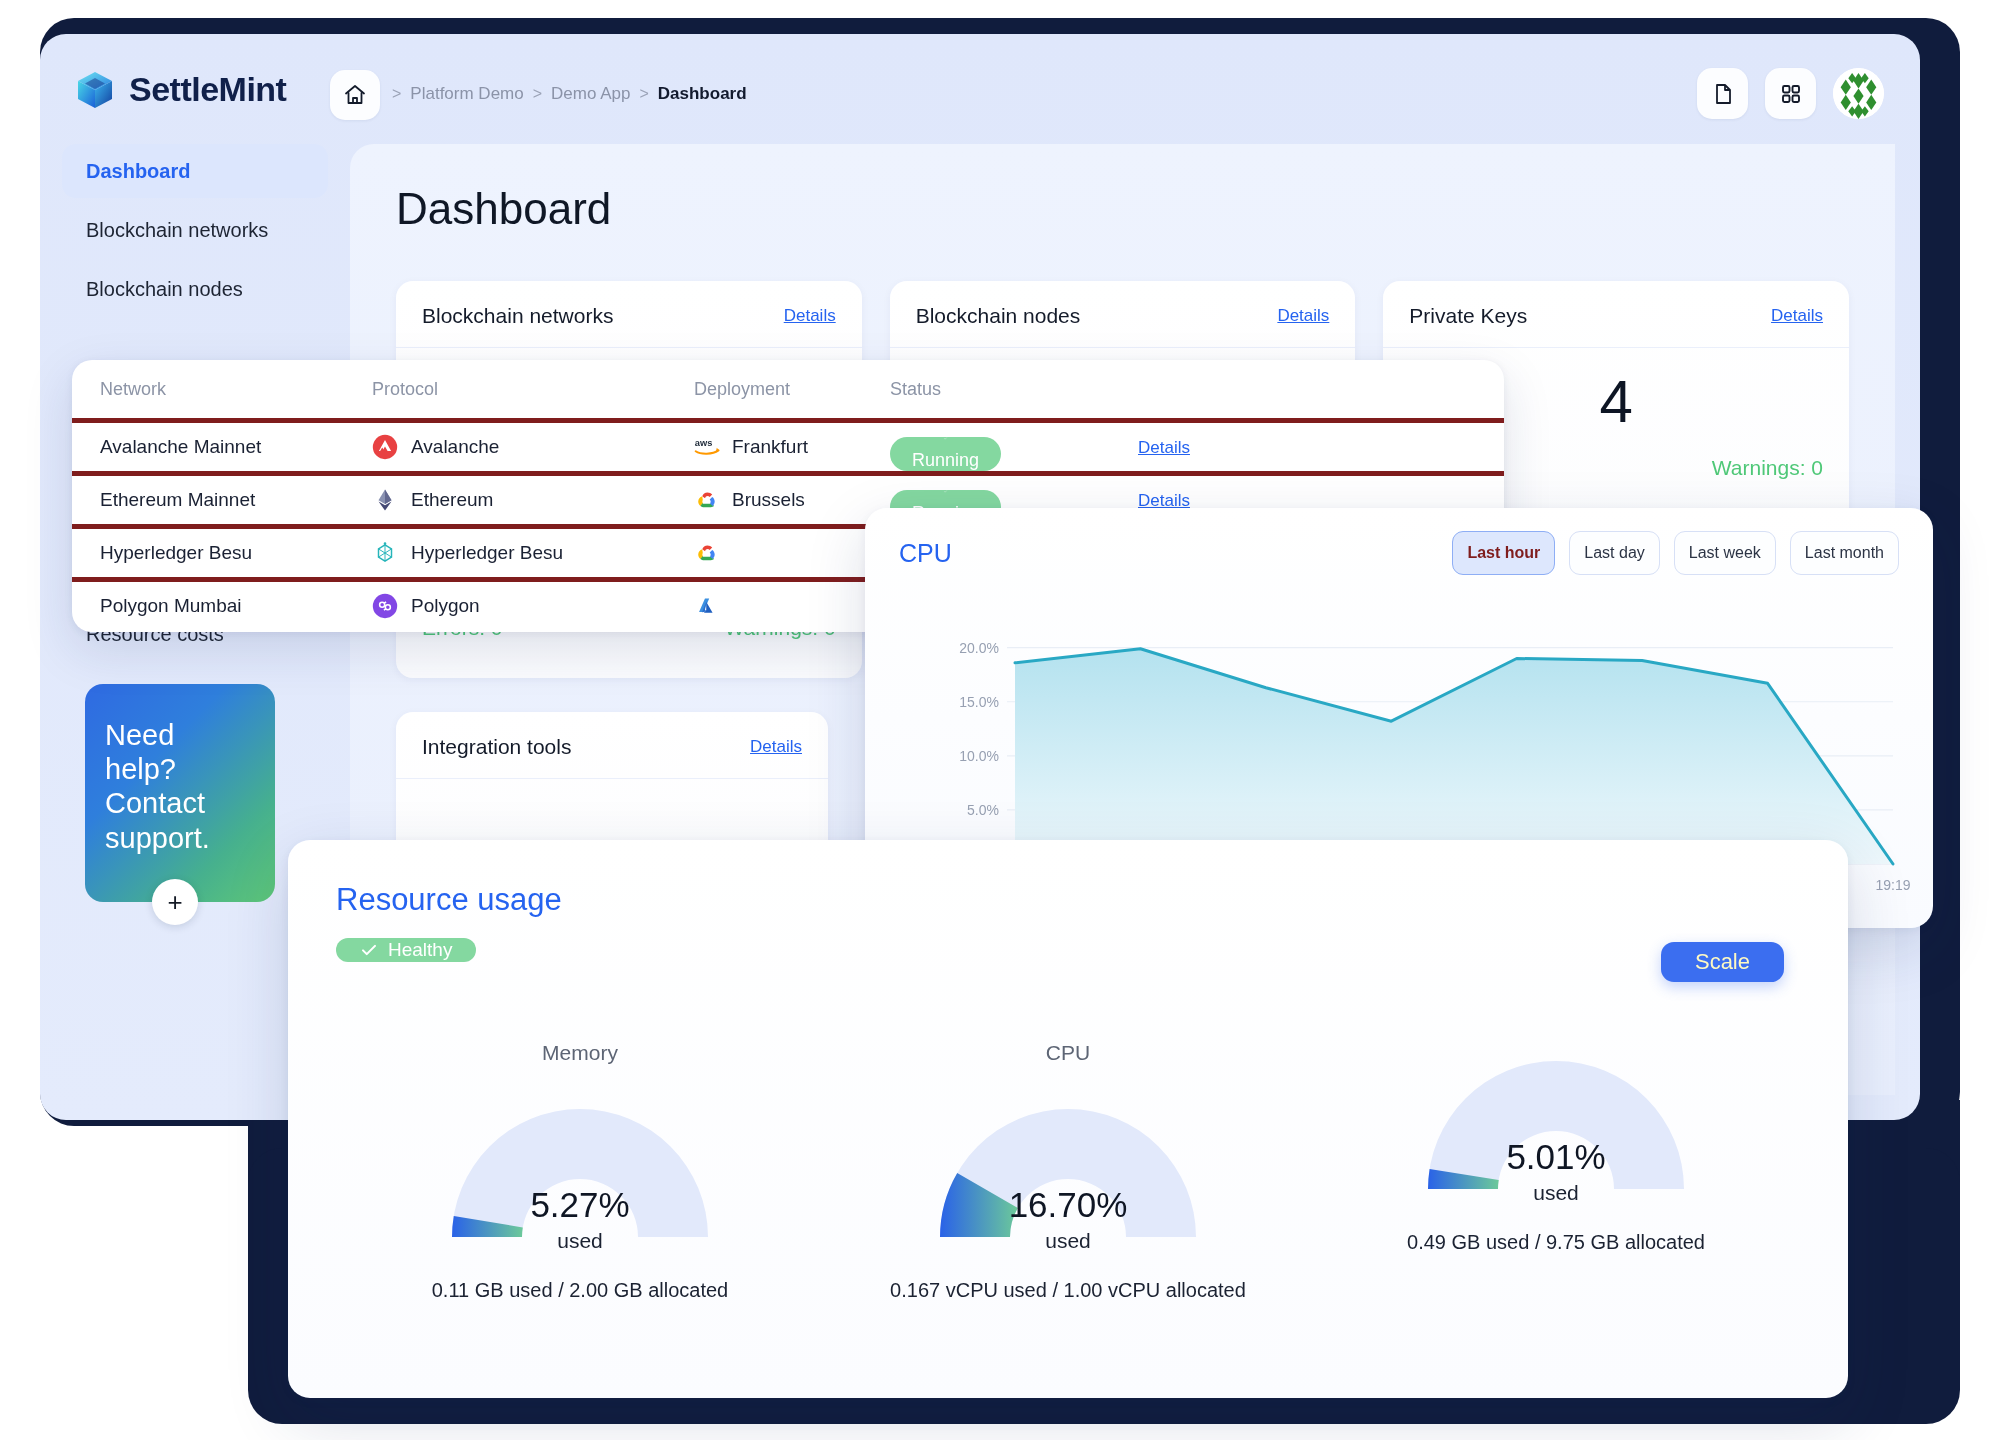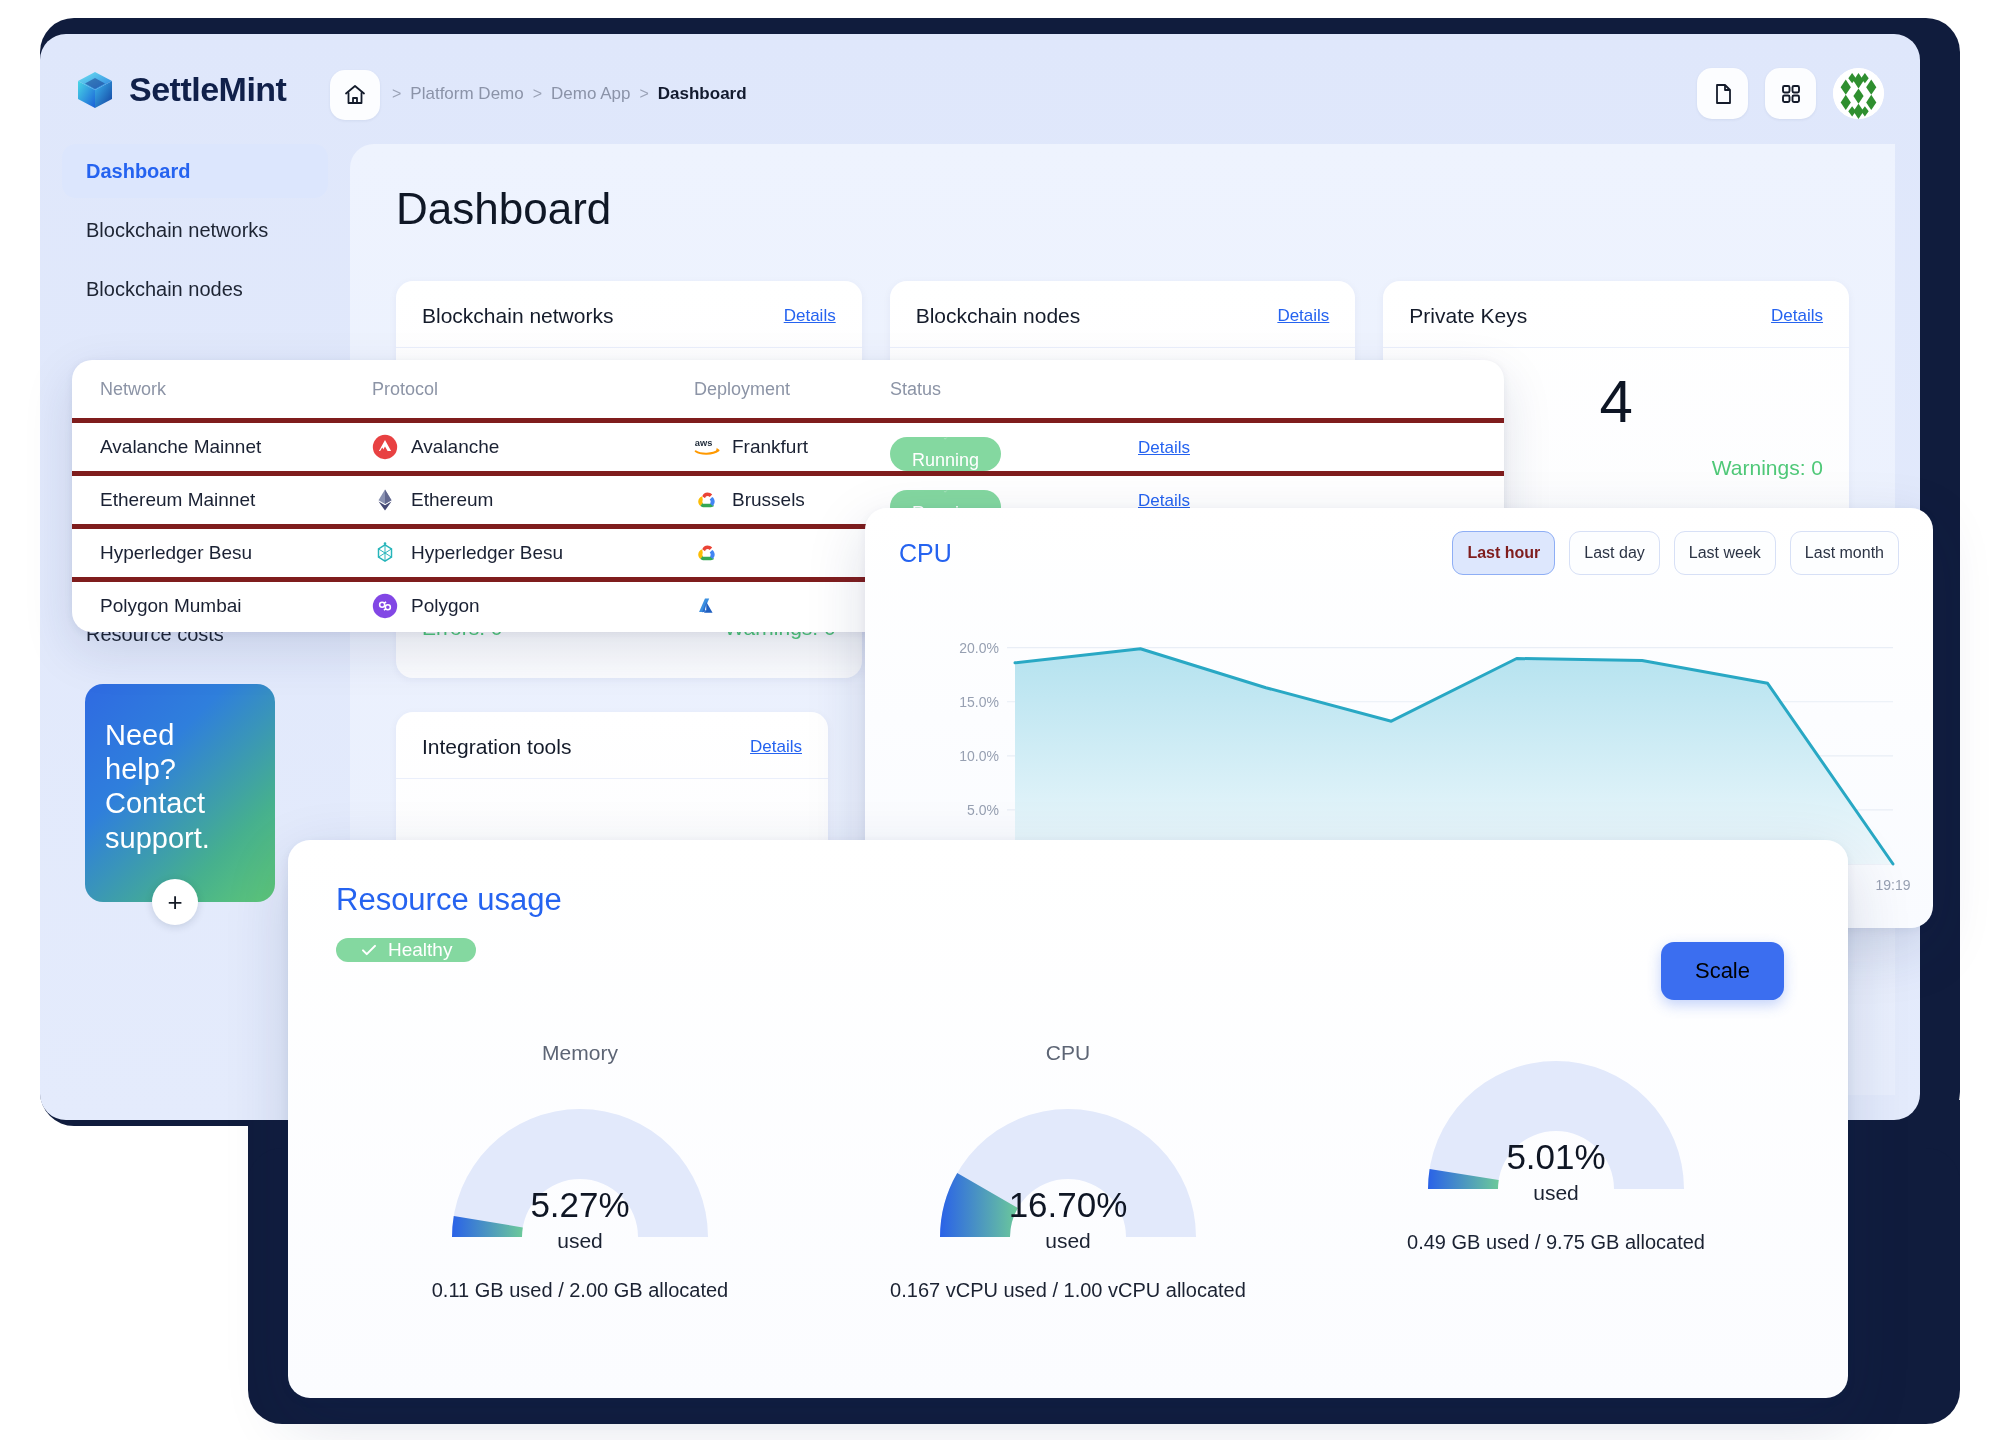--- a/index.html
+++ b/index.html
@@ -199,22 +199,22 @@
     box-shadow: 0 22px 64px rgba(22,42,92,.16), 0 3px 10px rgba(22,42,92,.07);
     padding: 42px 48px;
   }
   .res-title { font-size: 31px; color: #2563f0; }
   .gauges { display: flex; margin-top: 78px; }
   .gauge-col { flex: 1; text-align: center; }
   .gauge-label { font-size: 21px; color: #5d6575; margin-bottom: 24px; }
   .gauge-sub { font-size: 20px; color: #1b2232; margin-top: 30px; }
   .scale-btn {
     position: absolute; right: 64px; top: 102px;
-    background: #3b6ef0; color: #000000; border: none; border-radius: 13px;
-    height: 58px; padding: 0 34px; font-size: 22px; font-family: inherit;
+    background: #3b6ef0; color: #fef9c3; border: none; border-radius: 13px;
+    height: 40px; padding: 0 34px; font-size: 22px; font-family: inherit;
     cursor: pointer; box-shadow: 0 5px 14px rgba(59,110,240,.3);
   }
   .gauge-val {
     position: absolute; left: 0; right: 0; top: 96px;
     font-size: 35px; color: #0f1624; text-align: center;
   }
   .gauge-used {
     position: absolute; left: 0; right: 0; top: 140px;
     font-size: 21px; color: #1b2232; text-align: center;
   }

